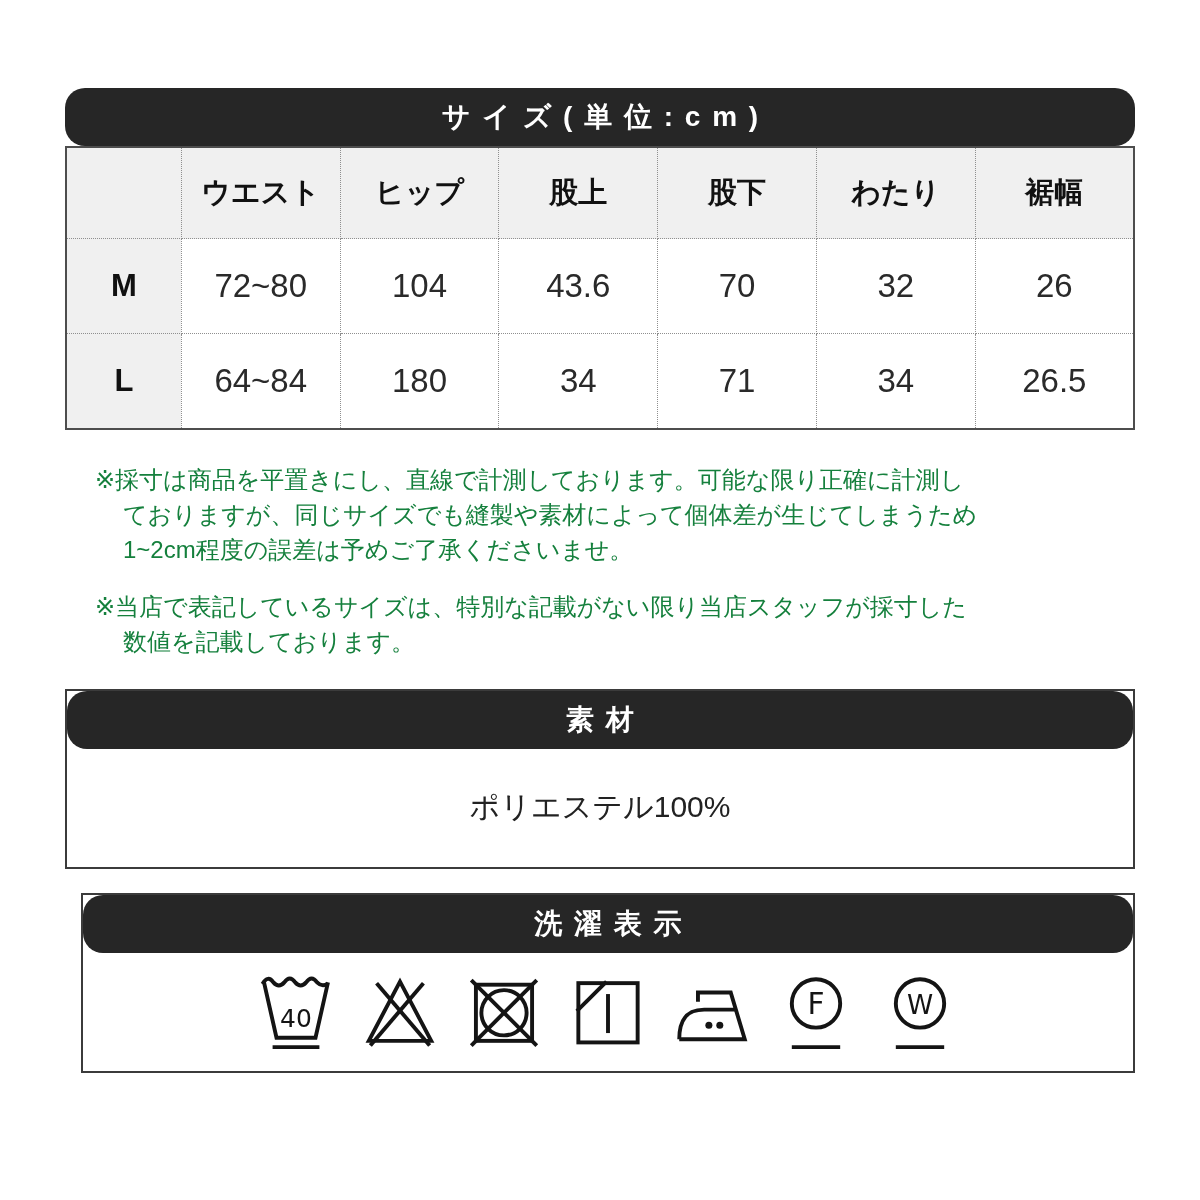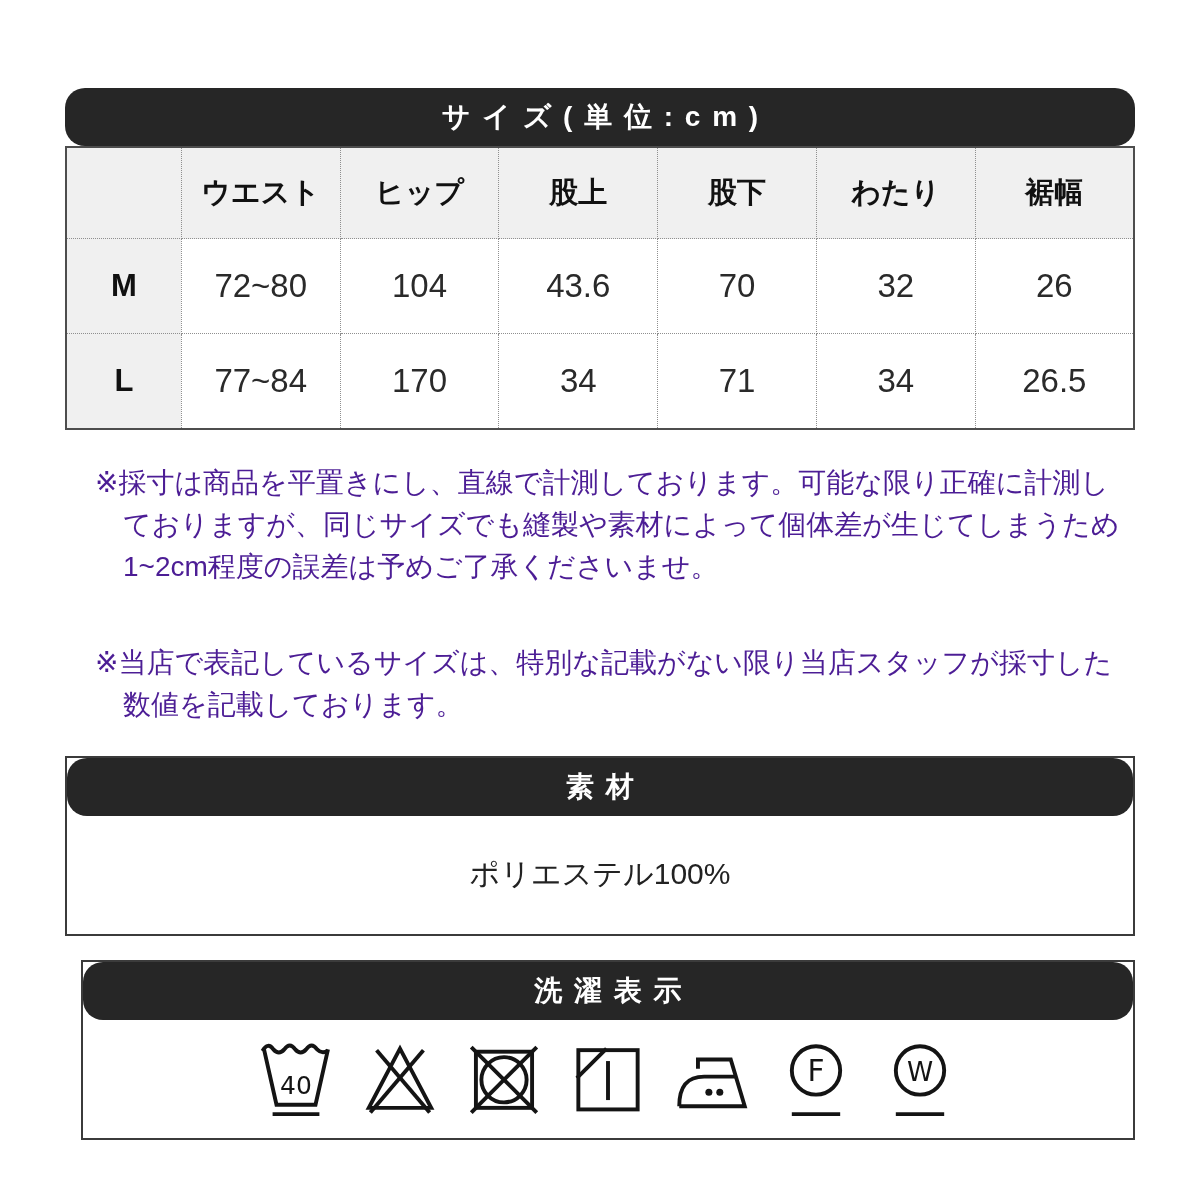--- a/index.html
+++ b/index.html
@@ -30,24 +30,24 @@
   }
   table.size col.c-label{width:10.8%;}
   table.size tr.head th{height:88px;background:#f0f0f0;font-size:29px;font-weight:bold;color:#111;font-family:Liberation Mono, monospace;}
   table.size tr.data{height:95px;}
   table.size tr.data th{background:#f0f0f0;font-size:31px;font-weight:bold;color:#111;}
   table.size tr.data td{background:#ffffff;font-size:33px;font-weight:normal;color:#2a2a2a;margin-left:32px;}
 
   
   .notes{margin-top:32px;}
   .note{
-    font-size:28px;line-height:42px;color:#4c1d95;
+    font-size:24px;line-height:35px;color:#15803d;
     padding-left:58px;text-indent:-28px;white-space:pre-line;
   }
-  .note + .note{margin-top:54px;}
+  .note + .note{margin-top:22px;}
 
   
   .panel{margin-top:30px;border:2px solid #3b3b3b;}
   .panel.care{margin-top:24px;margin-left:16px;}
   .panel-body{
     height:118px;background:#ffffff;
     display:flex;align-items:center;justify-content:center;
   }
   .material-text{font-size:30px;color:#222;}
 
@@ -89,22 +89,22 @@
       <th>M</th>
       <td>72~80</td>
       <td>104</td>
       <td>43.6</td>
       <td>70</td>
       <td>32</td>
       <td>26</td>
     </tr>
     <tr class="data">
       <th>L</th>
-      <td>77~84</td>
-      <td>170</td>
+      <td>64~84</td>
+      <td>180</td>
       <td>34</td>
       <td>71</td>
       <td>34</td>
       <td>26.5</td>
     </tr>
   </tbody>
     </table>
 
   <div class="notes">
     <div class="note">※採寸は商品を平置きにし、直線で計測しております。可能な限り正確に計測し

